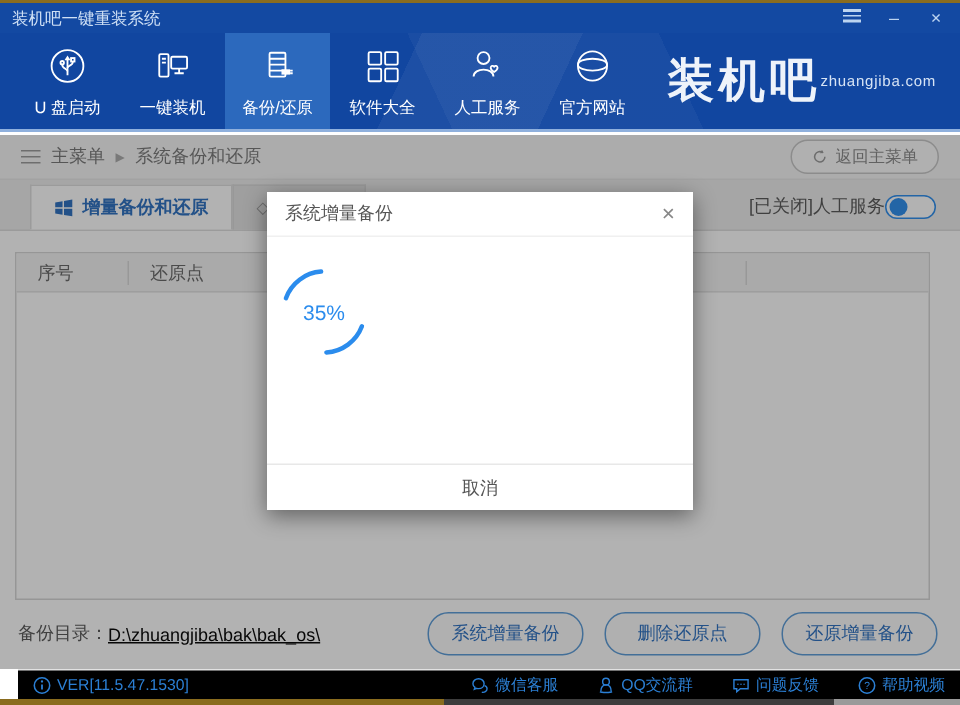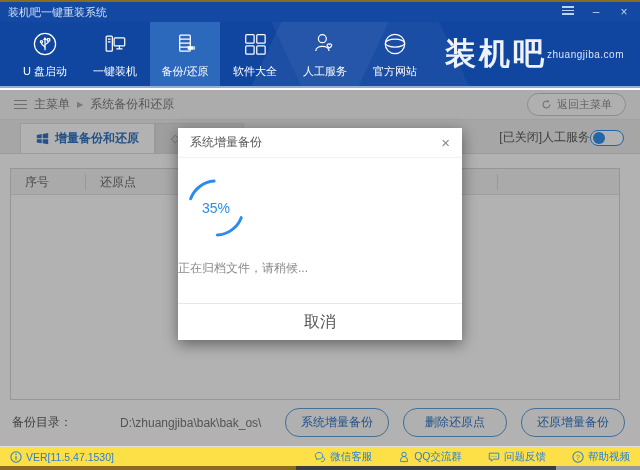--- a/index.html
+++ b/index.html
@@ -52,38 +52,38 @@
 
   .table { position:absolute; left:10px; right:20px; top:78px; bottom:46px; border:1px solid #d6d6d6; background:#fff; }
   .table-header { height:26px; background:#f3f3f3; border-bottom:1px solid #e2e2e2; display:flex; align-items:center; font-size:12px; color:#666; }
   .th { padding-left:14px; height:16px; line-height:16px; }
   .th-1 { width:75px; border-right:1px solid #d9d9d9; }
   .th-2 { width:412px; border-right:1px solid #d9d9d9; }
   .th-3 { flex:1; }
 
   .footer-row { position:absolute; left:12px; right:15px; bottom:9px; display:flex; align-items:center; font-size:12px; }
   .dir-label { color:#555; }
-  .dir-link { color:#737373; cursor:pointer;margin-left:48px; }
+  .dir-link { color:#000000; text-decoration:underline; cursor:pointer; }
   .footer-btns { margin-left:auto; display:flex; gap:14px; }
   .pill-btn { min-width:104px; text-align:center; border:1px solid #5a9bd8; color:#2b6fc0; background:#fdfdfd; font-size:12px; padding:5px 14px; border-radius:14px; cursor:pointer; }
 
   .overlay { position:absolute; inset:0; background:rgba(20,20,20,0.33); z-index:5; }
 
   
   .modal { position:absolute; left:178px; top:38px; width:284px; height:212px; background:#fff; z-index:10; box-shadow:0 4px 14px rgba(0,0,0,0.45); display:flex; flex-direction:column; }
   .modal-header { height:30px; display:flex; align-items:center; padding:0 12px; font-size:12px; color:#555; border-bottom:1px solid #f0f0f0; flex:none; }
   .modal-close { margin-left:auto; color:#888; font-size:15px; cursor:pointer; line-height:15px; }
   .modal-body { flex:1; display:flex; flex-direction:column; align-items:flex-start; padding-top:12px; }
   .spinner-wrap { position:relative; width:76px; height:76px; }
   .spinner-pct { position:absolute; inset:0; display:flex; align-items:center; justify-content:center; color:#2b8ced; font-size:14px; }
   .modal-msg { margin-top:14px; font-size:12px; color:#8a8a8a; }
-  .modal-footer { height:37px; flex:none; border-top:1px solid #e8e8e8; display:flex; align-items:center; justify-content:center; font-size:16px; color:#555; cursor:pointer; }
-
-  
-  .statusbar { position:absolute; left:0; right:0; bottom:4px; height:20px; background:#fde047; border-top:1px solid #e2e2e2; display:flex; padding:0 10px; font-size:10.5px; }
+  .modal-footer { height:31px; flex:none; border-top:1px solid #e8e8e8; display:flex; align-items:center; justify-content:center; font-size:12px; color:#555; cursor:pointer; }
+
+  
+  .statusbar { position:absolute; left:12px; right:0; bottom:4px; height:20px; background:#000000; border-top:1px solid #e2e2e2; display:flex; padding:0 10px; font-size:10.5px; }
   .ver { display:flex; align-items:center; gap:4px; color:#2b7fd4; }
   .status-links { margin-left:auto; display:flex; align-items:center; gap:26px; }
   .status-link { display:flex; align-items:center; gap:4px; color:#2b7fd4; cursor:pointer; }
   .status-link svg, .ver svg { width:12px; height:12px; }
 
   .bottom-strip { position:absolute; left:0; right:0; bottom:0; height:4px; display:flex; }
   .strip-gold { width:296px; background:#8a6c1e; }
   .strip-dark { width:260px; background:#3d3d3d; }
   .strip-gray { flex:1; background:#9a9a9a; }
 </style>
@@ -245,21 +245,20 @@
         <span>系统增量备份</span>
         <span class="modal-close">×</span>
       </div>
       <div class="modal-body">
         <div class="spinner-wrap">
           <svg width="76" height="76" viewBox="0 0 76 76">
             <circle cx="38" cy="38" r="27" fill="none" stroke="#2b8ced" stroke-width="3" stroke-linecap="round" stroke-dasharray="31 54" transform="rotate(-160 38 38)"></circle>
           </svg>
           <span class="spinner-pct">35%</span>
         </div>
-        <div class="modal-msg">正在归档文件，请稍候...</div>
       </div>
       <div class="modal-footer">取消</div>
     </div>
   </div>
 
   <div class="statusbar">
     <span class="ver">
       <svg viewBox="0 0 14 14">
           <circle cx="7" cy="7" r="6" fill="none" stroke="#2b7fd4" stroke-width="1.2"></circle>
           <path d="M7 6.2v4" stroke="#2b7fd4" stroke-width="1.4"></path>

